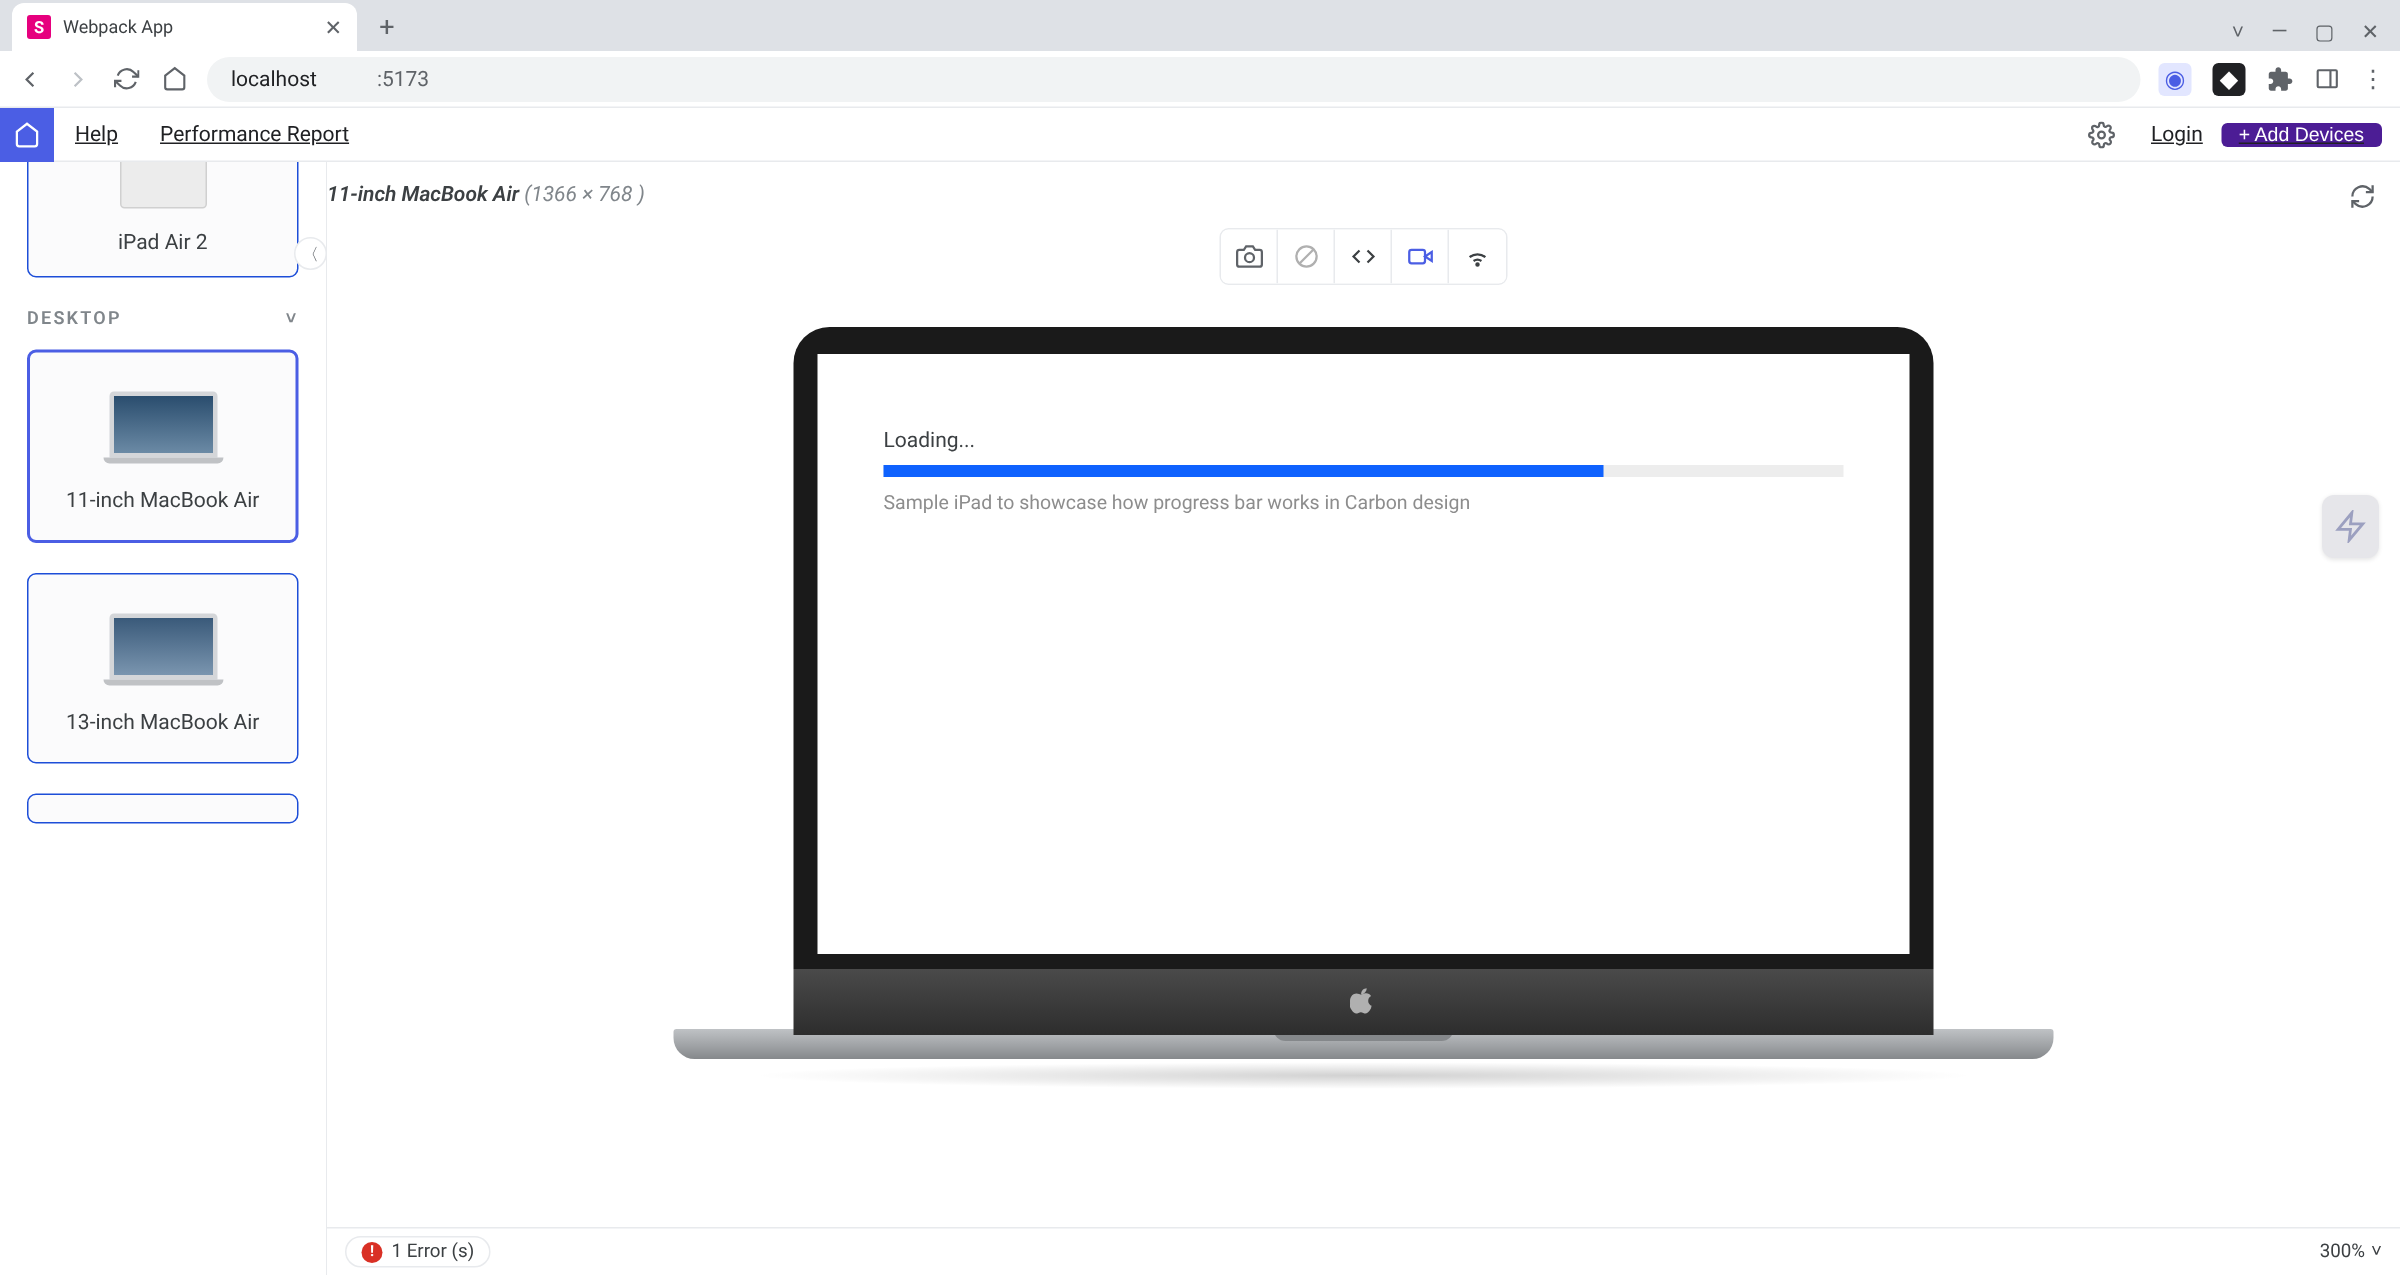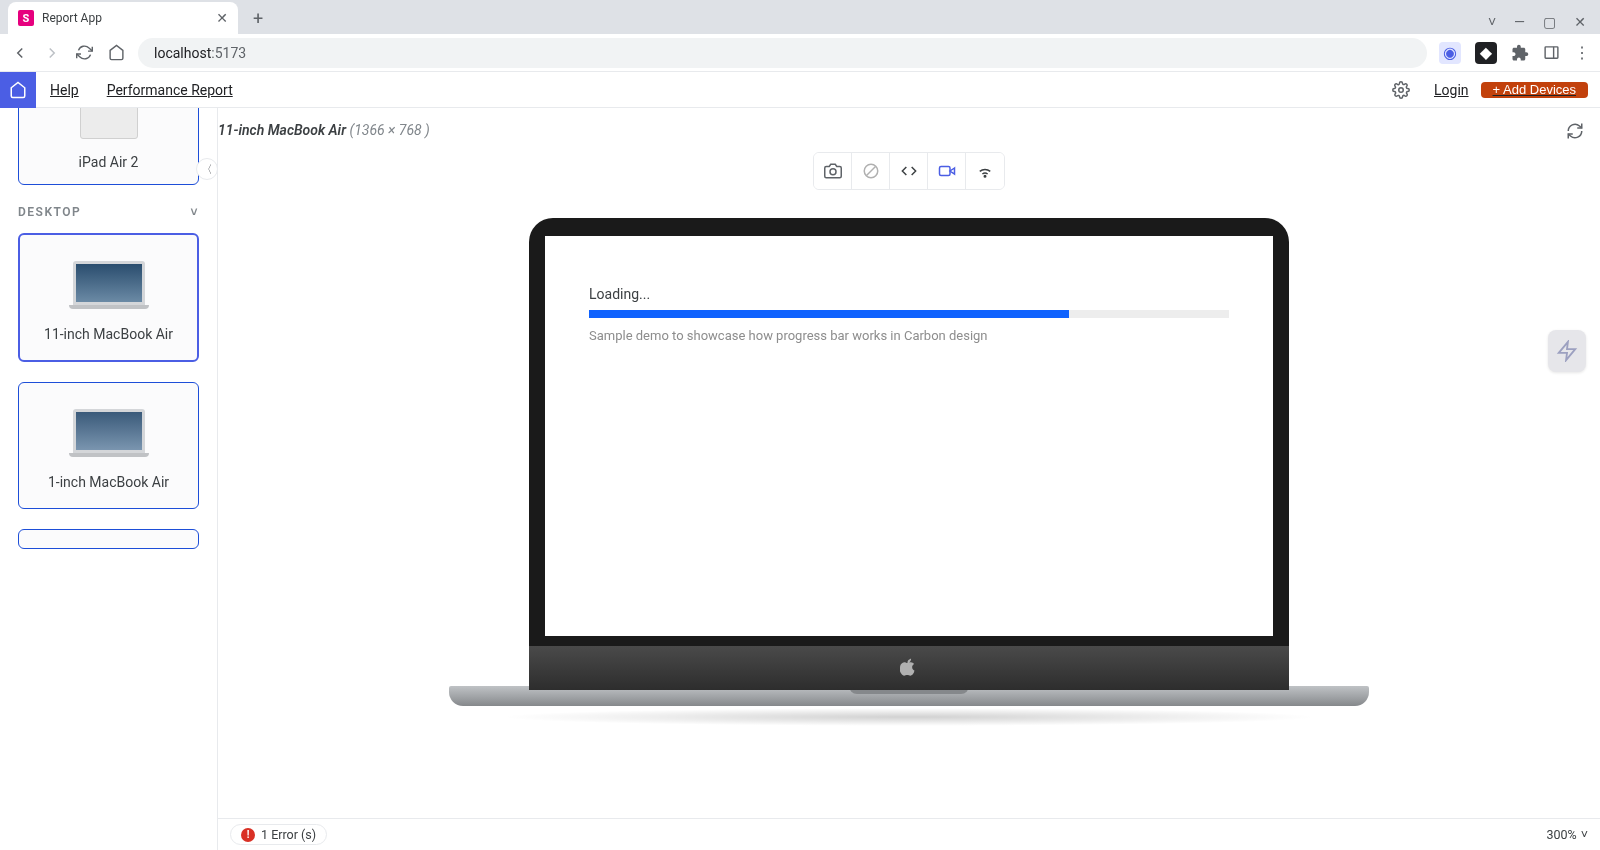--- a/index.html
+++ b/index.html
@@ -11,36 +11,36 @@
   .tab-favicon { width:16px; height:16px; background:#e6007e; border-radius:2px; display:flex; align-items:center; justify-content:center; color:#fff; font-size:11px; font-weight:bold;}
   .tab-title { flex:1; white-space:nowrap; overflow:hidden; text-overflow:ellipsis;}
   .tab-close { color:#5f6368; font-size:14px; cursor:pointer;}
   .new-tab { width:28px; height:28px; display:flex; align-items:center; justify-content:center; color:#5f6368; font-size:18px; cursor:pointer; margin-left:6px; margin-bottom:2px;}
   .window-controls { margin-left:auto; display:flex; gap:18px; padding:0 14px 4px 0; color:#5f6368;}
   .window-controls span { cursor:pointer; font-size:14px;}
   
   .addr-bar { background:#fff; height:38px; display:flex; align-items:center; padding:0 10px; gap:12px; border-bottom:1px solid #e8eaed;}
   .nav-icon { width:20px; height:20px; display:flex; align-items:center; justify-content:center; color:#5f6368; cursor:pointer;}
   .nav-icon.disabled { color:#bdc1c6;}
-  .url-field { flex:1; background:#f1f3f4; border-radius:16px; height:30px; display:flex; align-items:center; padding:0 16px; font-size:14px; color:#202124;}
+  .url-field { flex:1; background:#f1f3f4; border-radius:16px; height:30px; display:flex; align-items:center; padding:0 16px; font-size:14px; color:#202124;gap:40px;}
   .url-port { color:#5f6368;}
   .ext-icons { display:flex; gap:14px; color:#5f6368; align-items:center;}
   .ext-icons span, .ext-icons div { cursor:pointer; font-size:16px;}
   .ext-badge { width:22px; height:22px; border-radius:4px; display:flex; align-items:center; justify-content:center;}
   .ext-blue { background:#e2e6ff; color:#4b5ee4;}
   .ext-dark { background:#202124; color:#fff;}
   
   
   .app-bar { height:36px; background:#fff; border-bottom:1px solid #e8eaed; display:flex; align-items:center; padding-right:12px;text-decoration:underline;}
   .home-btn { width:36px; height:36px; background:#4b5ee4; display:flex; align-items:center; justify-content:center; color:#fff; cursor:pointer;}
   .app-bar-link { padding:0 14px; font-size:14px; color:#202124; cursor:pointer;}
   .app-bar-spacer { flex:1;}
   .settings-btn { color:#5f6368; padding:0 12px; cursor:pointer;}
   .login-link { font-size:14px; color:#202124; padding:0 12px; cursor:pointer;text-align:center;}
-  .add-devices { background:#c2410c; color:#fff; border:none; border-radius:4px; height:16px; padding:0 12px; font-size:13px; cursor:pointer; font-weight:500;}
+  .add-devices { background:#4c1d95; color:#fff; border:none; border-radius:4px; height:16px; padding:0 12px; font-size:13px; cursor:pointer; font-weight:500;}
   
   
   .workspace { display:flex; height: calc(850px - 34px - 38px - 36px);}
   .sidebar { width:218px; border-right:1px solid #e8eaed; overflow-y:auto; padding:0 18px; position:relative; background:#fff;}
   .collapse-handle { position:absolute; right:-1px; top:50px; width:22px; height:22px; border:1px solid #e8eaed; border-radius:50%; background:#fff; display:flex; align-items:center; justify-content:center; font-size:11px; color:#5f6368; cursor:pointer; z-index:2;}
   
   .device-card { border:1px solid #1d4ed8; border-radius:6px; background:#fbfbfc; display:flex; flex-direction:column; align-items:center; padding:16px 10px 12px; margin-bottom:20px; cursor:pointer;}
   .device-card.selected { border:2px solid #4b5ee4;}
   .device-card.partial-top { padding-top:0; margin-top:-10px;}
   .device-thumb { width:64px; height:54px; background:#e0e0e0; border-radius:3px; display:flex; align-items:center; justify-content:center; margin-bottom:14px; position:relative;}
@@ -93,21 +93,21 @@
   .zoom { margin-left:auto; display:flex; align-items:center; gap:4px; color:#3c4043; cursor:pointer;}
   
   svg { display:block;}
 </style>
 </head>
 <body>
 
 <div class="chrome-top">
   <div class="tab">
     <div class="tab-favicon">S</div>
-    <div class="tab-title">Report App</div>
+    <div class="tab-title">Webpack App</div>
     <div class="tab-close">✕</div>
   </div>
   <div class="new-tab">+</div>
   <div class="window-controls">
     <span>˅</span>
     <span>—</span>
     <span>▢</span>
     <span>✕</span>
   </div>
 </div>
@@ -201,21 +201,21 @@
       <div class="device-label">11-inch MacBook Air</div>
     </div>
 
     <div class="device-card" style="padding:24px 10px 16px;">
       <div class="device-thumb mac">
         <div class="bezel">
             <div class="scr" style="background:linear-gradient(180deg,#3a5a7a,#7a95af);"></div>
           </div>
           <div class="base"></div>
       </div>
-      <div class="device-label">1-inch MacBook Air</div>
+      <div class="device-label">13-inch MacBook Air</div>
     </div>
 
     <div class="device-card" style="height:20px; padding:8px;"></div>
   </div>
 
   <div class="canvas">
     <div class="preview-hdr">
       <b>11-inch MacBook Air</b>
       <span class="dims">(1366 × 768 )</span>
     </div>
@@ -264,21 +264,21 @@
       </div>
     </div>
 
     <div class="device-frame-wrap">
       <div class="mac-bezel">
         <div class="mac-screen">
           <div class="progress-label">Loading...</div>
           <div class="progress-track">
             <div class="progress-fill" style="width: 75%;"></div>
           </div>
-          <div class="progress-help">Sample demo to showcase how progress bar works in Carbon design</div>
+          <div class="progress-help">Sample iPad to showcase how progress bar works in Carbon design</div>
         </div>
       </div>
       <div class="mac-chin">
         <div class="apple-logo">
           <svg width="18" height="20" viewBox="0 0 24 24" fill="#b0b0b0">
               <path d="M18.7 17.5c-.3.7-.7 1.3-1.2 2-.7.9-1.3 1.6-1.7 1.9-.7.5-1.4.8-2.1.8-.5 0-1.2-.2-1.9-.5-.8-.3-1.5-.5-2.1-.5-.7 0-1.4.2-2.2.5-.8.3-1.4.5-1.9.5-.7 0-1.5-.3-2.2-.8-.5-.4-1.1-1-1.8-2-.8-1.1-1.4-2.3-1.9-3.7C.2 14.2 0 12.8 0 11.4c0-1.6.3-3 1-4.1.5-.9 1.2-1.6 2.1-2.1.9-.5 1.8-.8 2.8-.8.6 0 1.3.2 2.2.5.9.4 1.5.5 1.7.5.2 0 .9-.2 2-.6 1-.4 1.9-.5 2.6-.5 1.9.1 3.3.9 4.3 2.3-1.7 1-2.5 2.5-2.5 4.3 0 1.4.5 2.6 1.5 3.5.5.4 1 .8 1.6 1-.1.4-.3.7-.4 1.1zM14.8 0c0 1.2-.4 2.3-1.3 3.3-1 1.2-2.3 1.9-3.6 1.8 0-.1 0-.2 0-.4 0-1.1.5-2.3 1.3-3.3.4-.5 1-.9 1.7-1.2.7-.3 1.3-.5 1.9-.5 0 .1 0 .2 0 .3z"></path>
             </svg>
         </div>
       </div>
       <div class="mac-base">

